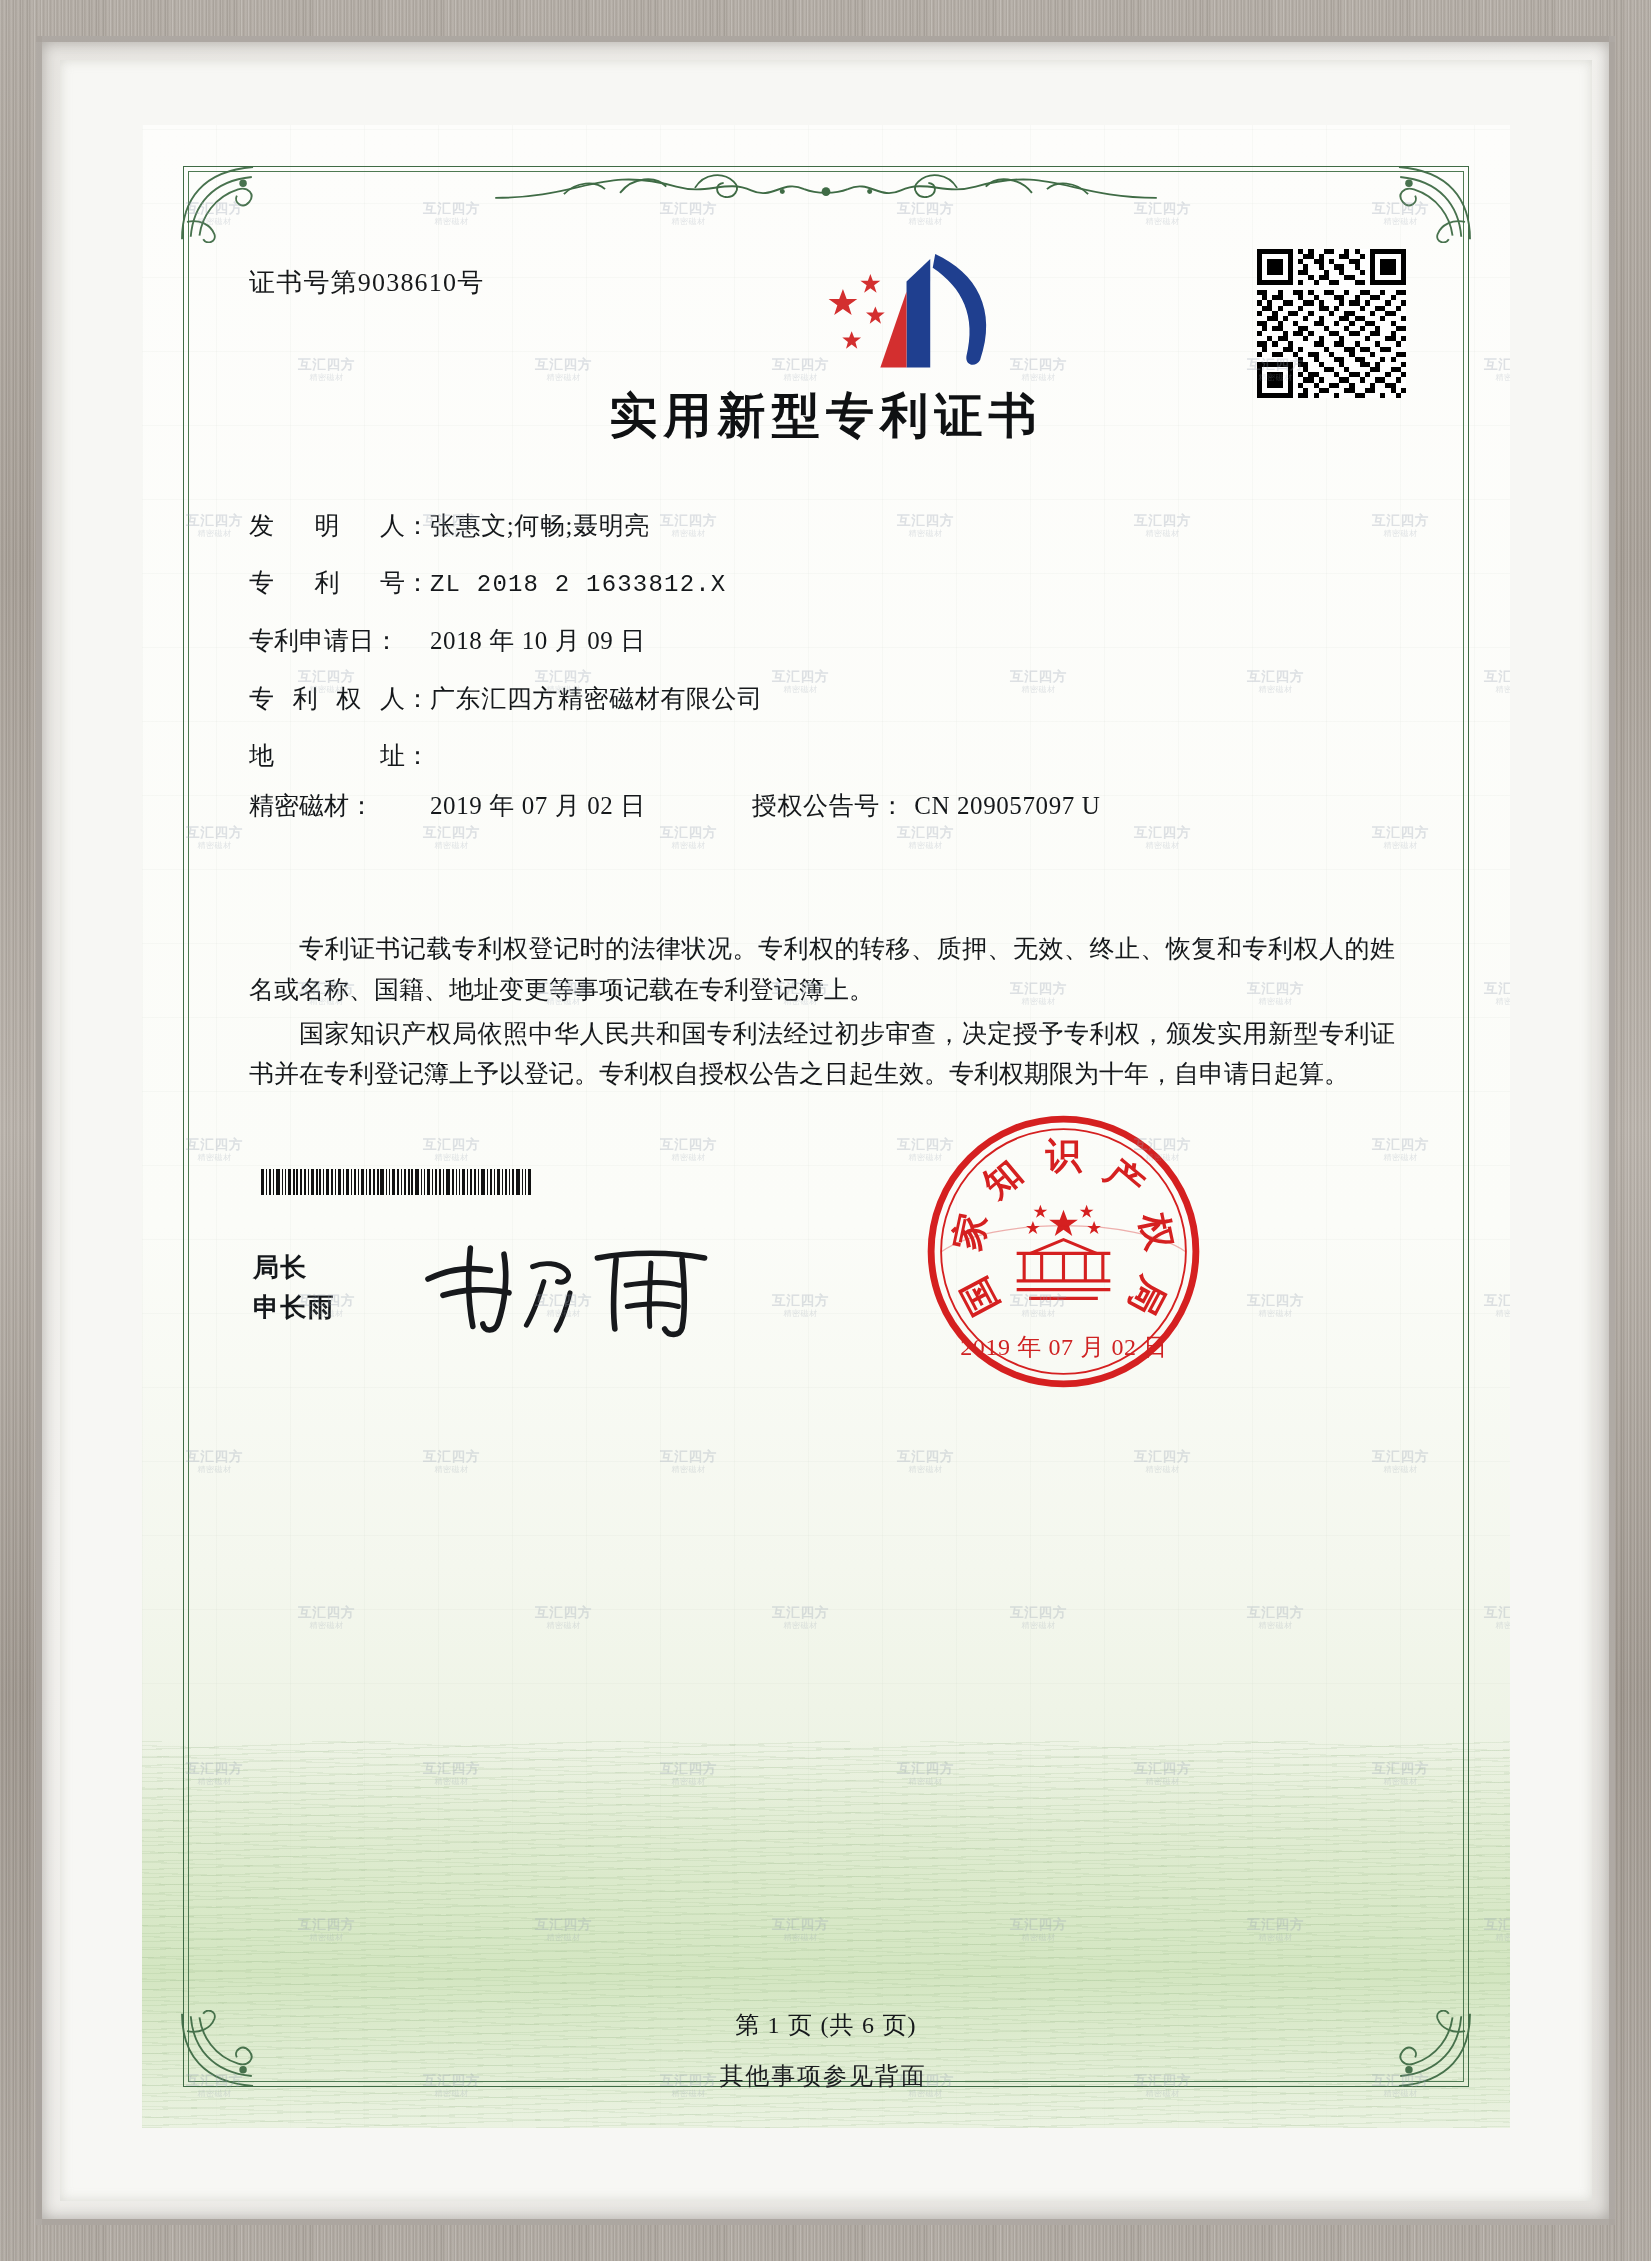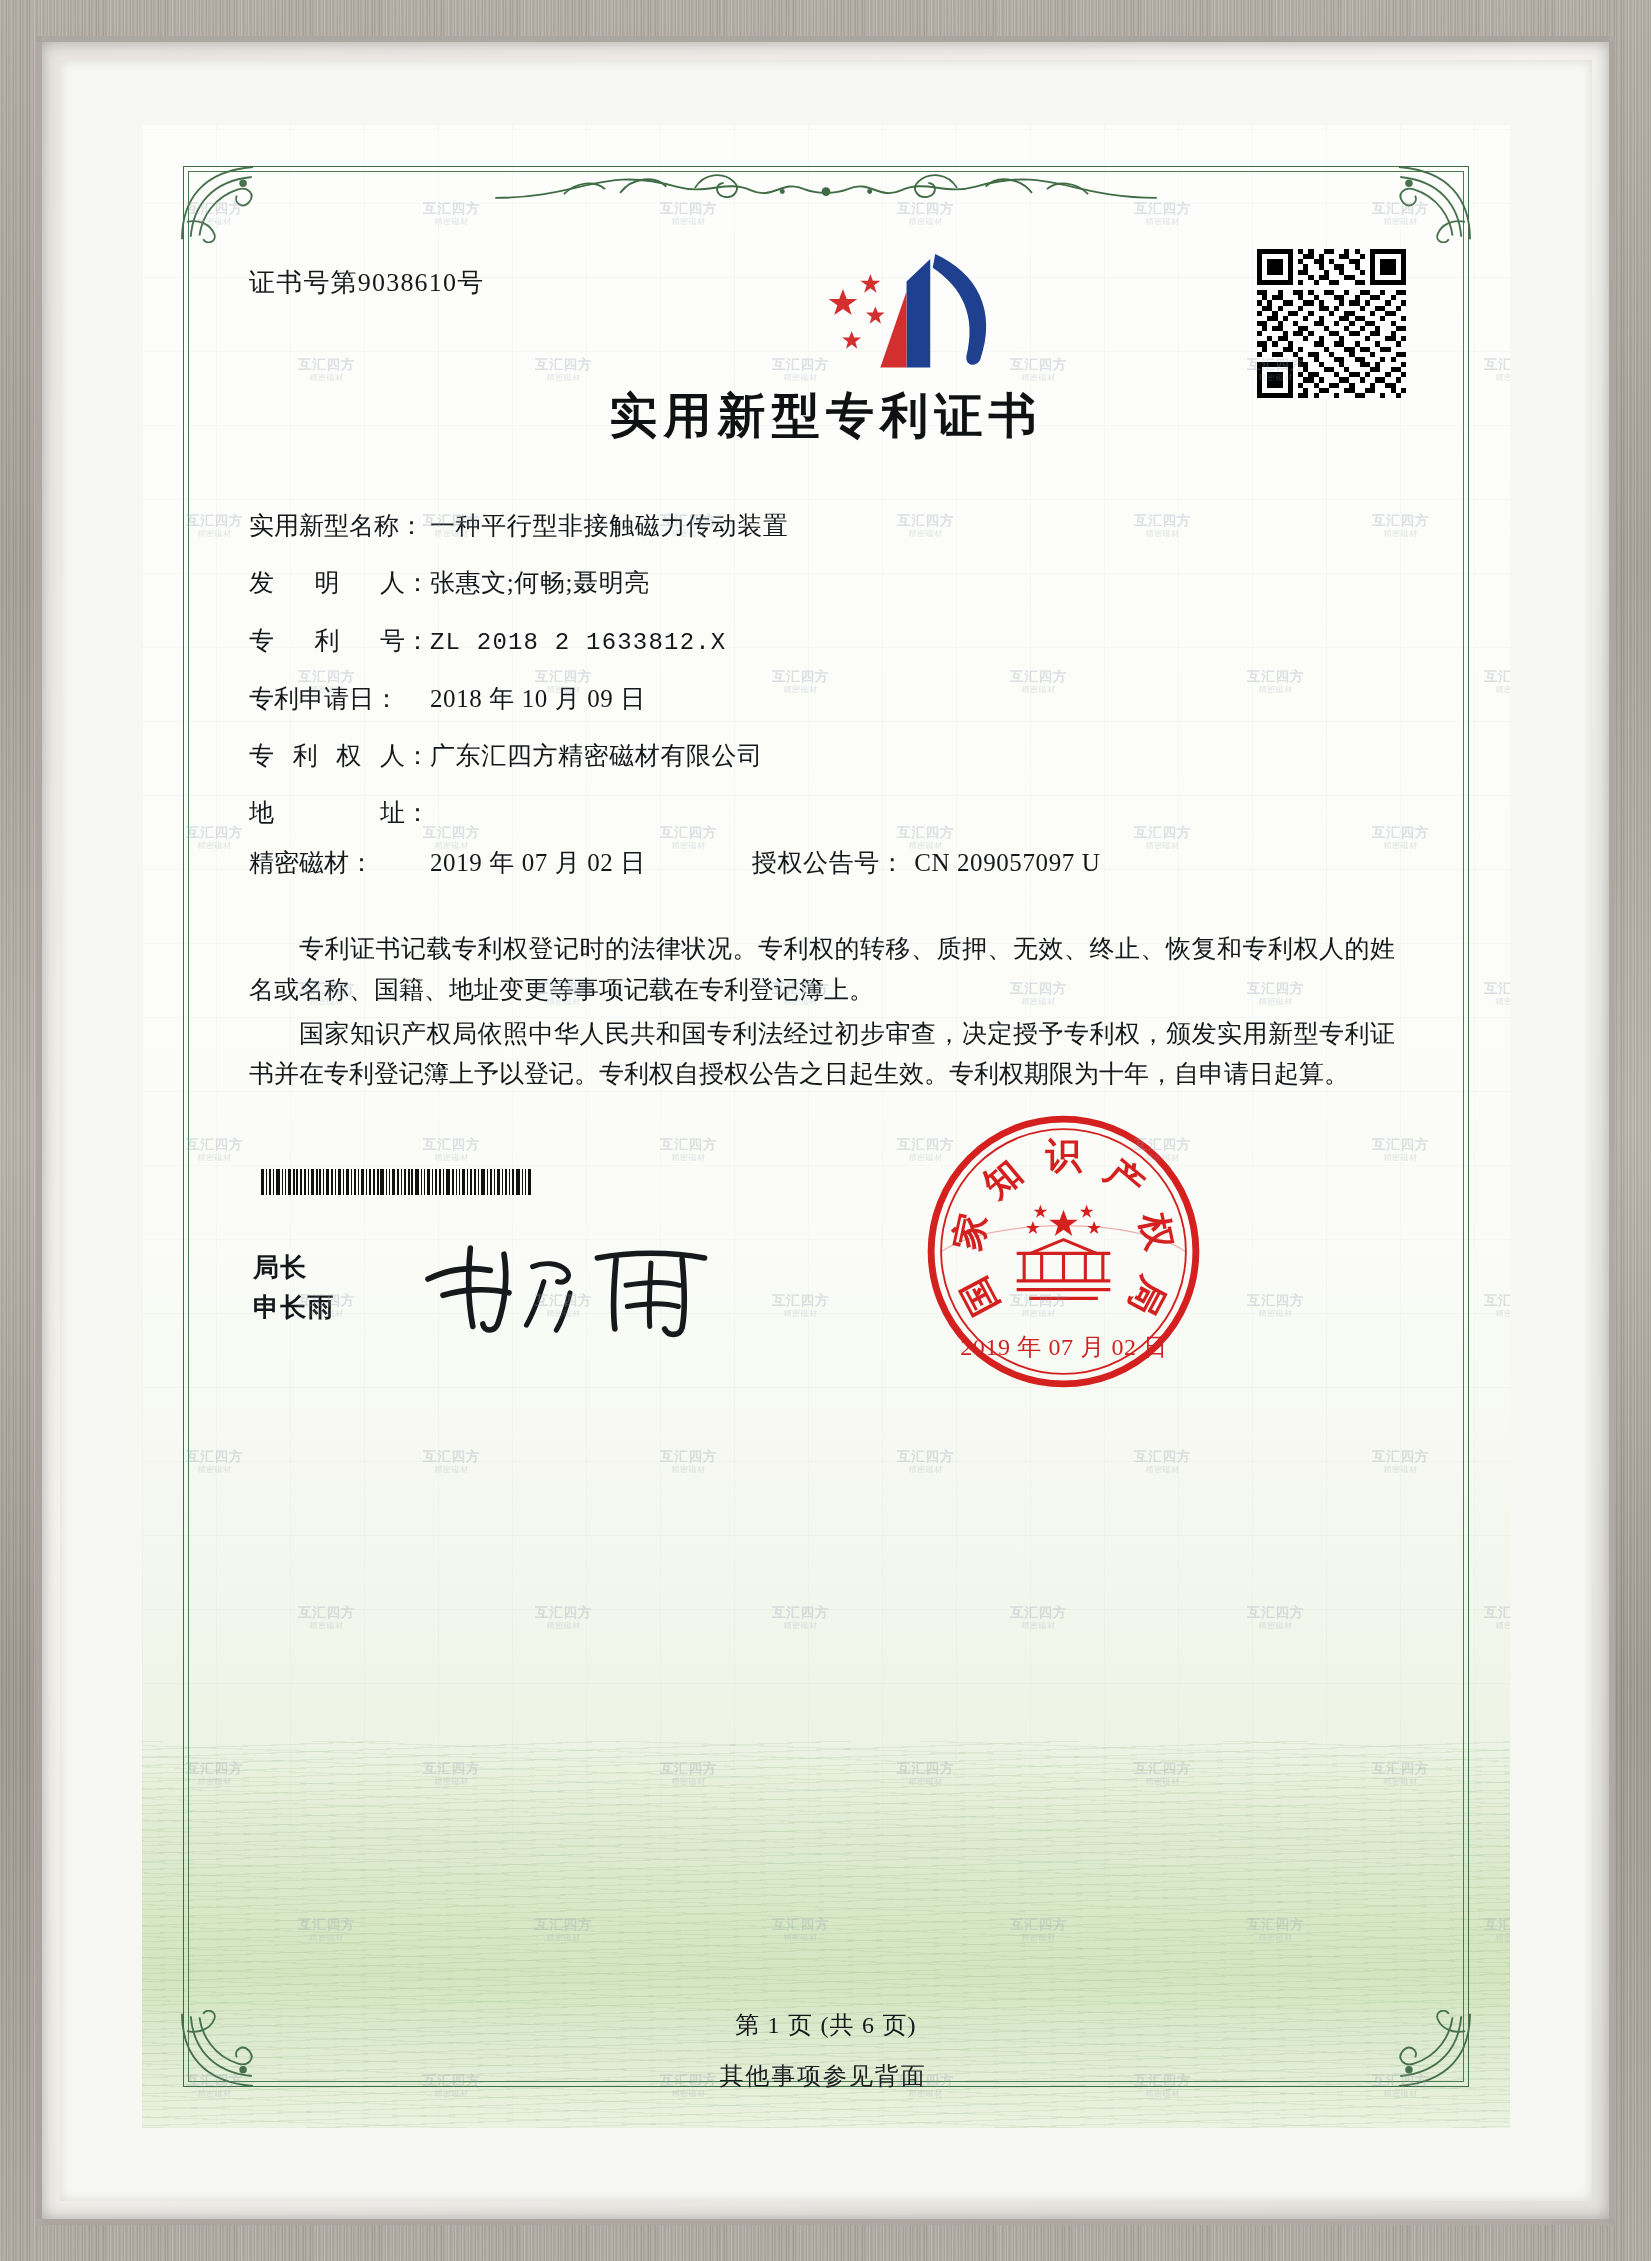--- a/index.html
+++ b/index.html
@@ -560,24 +560,20 @@
             <rect x="24" y="28" width="1" height="1"></rect>
             <rect x="27" y="28" width="1" height="1"></rect>
         </g>
       </svg>
     </div>
 
     <div class="title">实用新型专利证书</div>
 
     <div class="fields">
 
-      <div class="field-row">
-        <span class="f-label">实用新型名称：</span>
-        <span class="f-value">一种平行型非接触磁力传动装置</span>
-      </div>
 
       <div class="field-row">
         <span class="f-label spread">
           <span>发</span>
           <span>明</span>
           <span>人：</span>
         </span>
         <span class="f-value">张惠文;何畅;聂明亮</span>
       </div>
 

